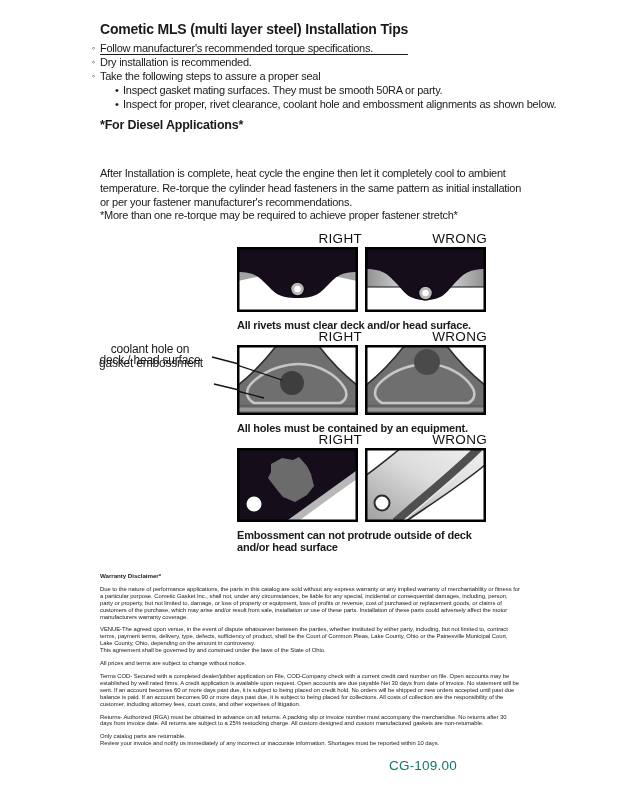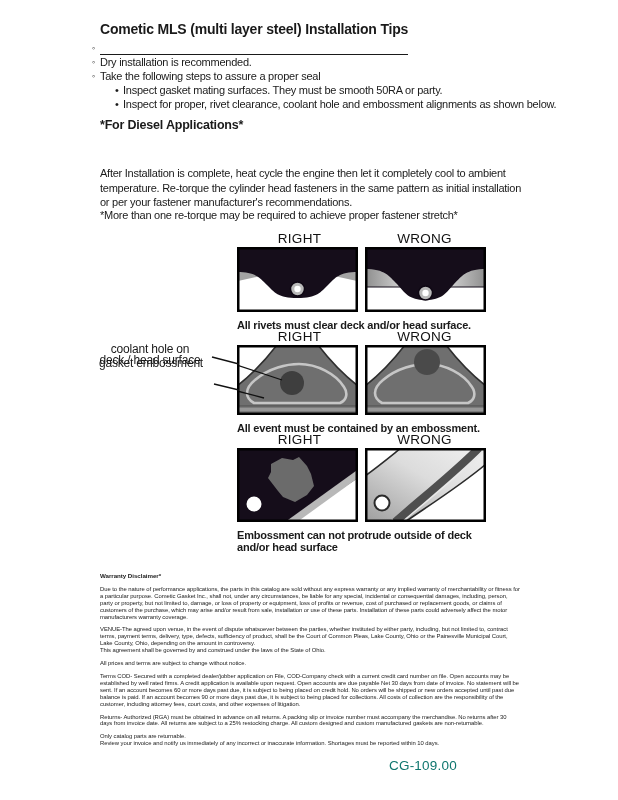--- a/index.html
+++ b/index.html
@@ -15,21 +15,21 @@
   .tip-row.sub{padding-left:23px;}
   .tip-row.sub .mk{font-size:11px;}
   
   .diesel-h{position:absolute;left:100px;top:118px;font-size:12.5px;font-weight:700;letter-spacing:-0.2px;}
   .para{position:absolute;left:100px;width:430px;font-size:11px;letter-spacing:-0.25px;line-height:14.5px;white-space:pre-line;}
   .p1{top:136px;} .p2{top:166px;} .note{top:208px;}
   
   .diag-row{position:absolute;left:237px;width:252px;}
   .r1{top:231px;} .r2{top:329px;} .r3{top:432px;}
   .rw-labels{display:flex;width:250px;margin-bottom:1px;}
-  .rw-labels span{flex:1;text-align:center;font-size:13.5px;letter-spacing:0.3px;color:#111;}
+  .rw-labels span{flex:1;text-align:right;font-size:13.5px;letter-spacing:0.3px;color:#111;}
   .panels{display:flex;gap:7px;}
   .panel{display:block;}
   .caption{font-size:11px;font-weight:700;letter-spacing:-0.2px;line-height:11.5px;margin-top:8px;white-space:pre-line;}
   
   .ann{position:absolute;text-align:center;font-size:12px;letter-spacing:-0.2px;line-height:11px;white-space:pre-line;}
   .ann-coolant{left:90px;top:344px;width:120px;}
   .ann-emboss{left:90px;top:358px;width:122px;}
   .leader{position:absolute;left:205px;top:350px;}
   
   .disc{position:absolute;left:100px;top:573px;width:420px;font-size:5.9px;line-height:6.9px;letter-spacing:-0.05px;color:#222;}
@@ -41,20 +41,21 @@
 </head>
 <body>
 
 <div class="page">
 
   <div class="title">Cometic MLS (multi layer steel) Installation Tips</div>
 
   <div class="tips">
     <div class="tip-row">
       <span class="mk">◦</span>
+      <span>Follow manufacturer's recommended torque specifications.</span>
     </div>
     <div class="tip-row">
       <span class="mk">◦</span>
       <span>Dry installation is recommended.</span>
     </div>
     <div class="tip-row">
       <span class="mk">◦</span>
       <span>Take the following steps to assure a proper seal</span>
     </div>
     <div class="tip-row sub">
@@ -140,21 +141,21 @@
         <path d="M40,0 C30,13 14,30 0,41" stroke="#2e2e2e" stroke-width="1.6" fill="none"></path>
         <path d="M81,0 C91,13 107,30 121,41" stroke="#2e2e2e" stroke-width="1.6" fill="none"></path>
         <path d="M17,58 C8,53 7,44 18,35 C32,23 50,19 62,19 C80,19 99,29 107,42 C111,48 110,55 103,58 Z" fill="none" stroke="#c6c6c6" stroke-width="2.6"></path>
         <circle cx="62" cy="17" r="13" fill="#4a4a4a"></circle>
         <rect x="0" y="61" width="121" height="9" fill="#7c7c7c"></rect>
         <line x1="0" y1="61" x2="121" y2="61" stroke="#4e4e4e" stroke-width="1"></line>
         <rect x="0" y="63" width="121" height="3" fill="#979797"></rect>
         <rect x="1.25" y="1.25" width="118.5" height="67.5" fill="none" stroke="#000" stroke-width="2.5"></rect>
       </svg>
     </div>
-    <div class="caption">All event must be contained by an embossment.</div>
+    <div class="caption">All holes must be contained by an equipment.</div>
   </div>
 
   <div class="ann ann-coolant">coolant hole on
 deck / head surface</div>
   <div class="ann ann-emboss">gasket embossment</div>
   <svg class="leader" width="34" height="46" viewBox="0 0 34 46">
     <line x1="7" y1="7" x2="34" y2="14" stroke="#111" stroke-width="1.3"></line>
     <line x1="9" y1="34" x2="34" y2="40" stroke="#111" stroke-width="1.3"></line>
   </svg>
 

